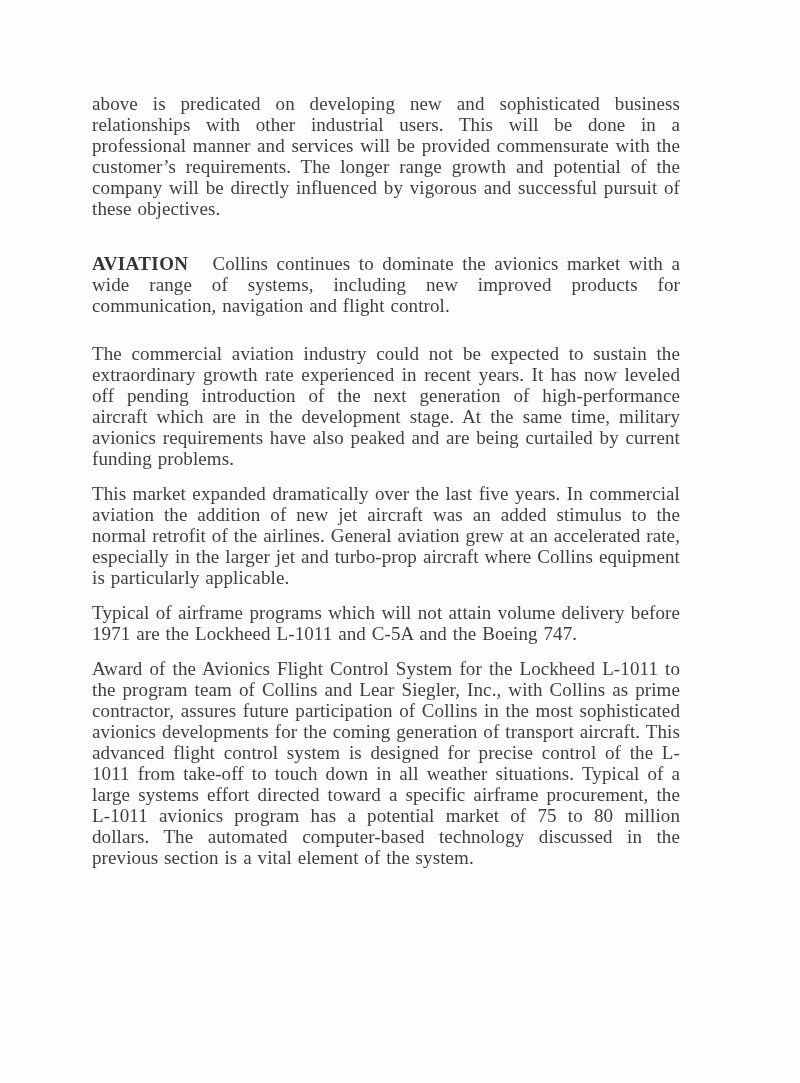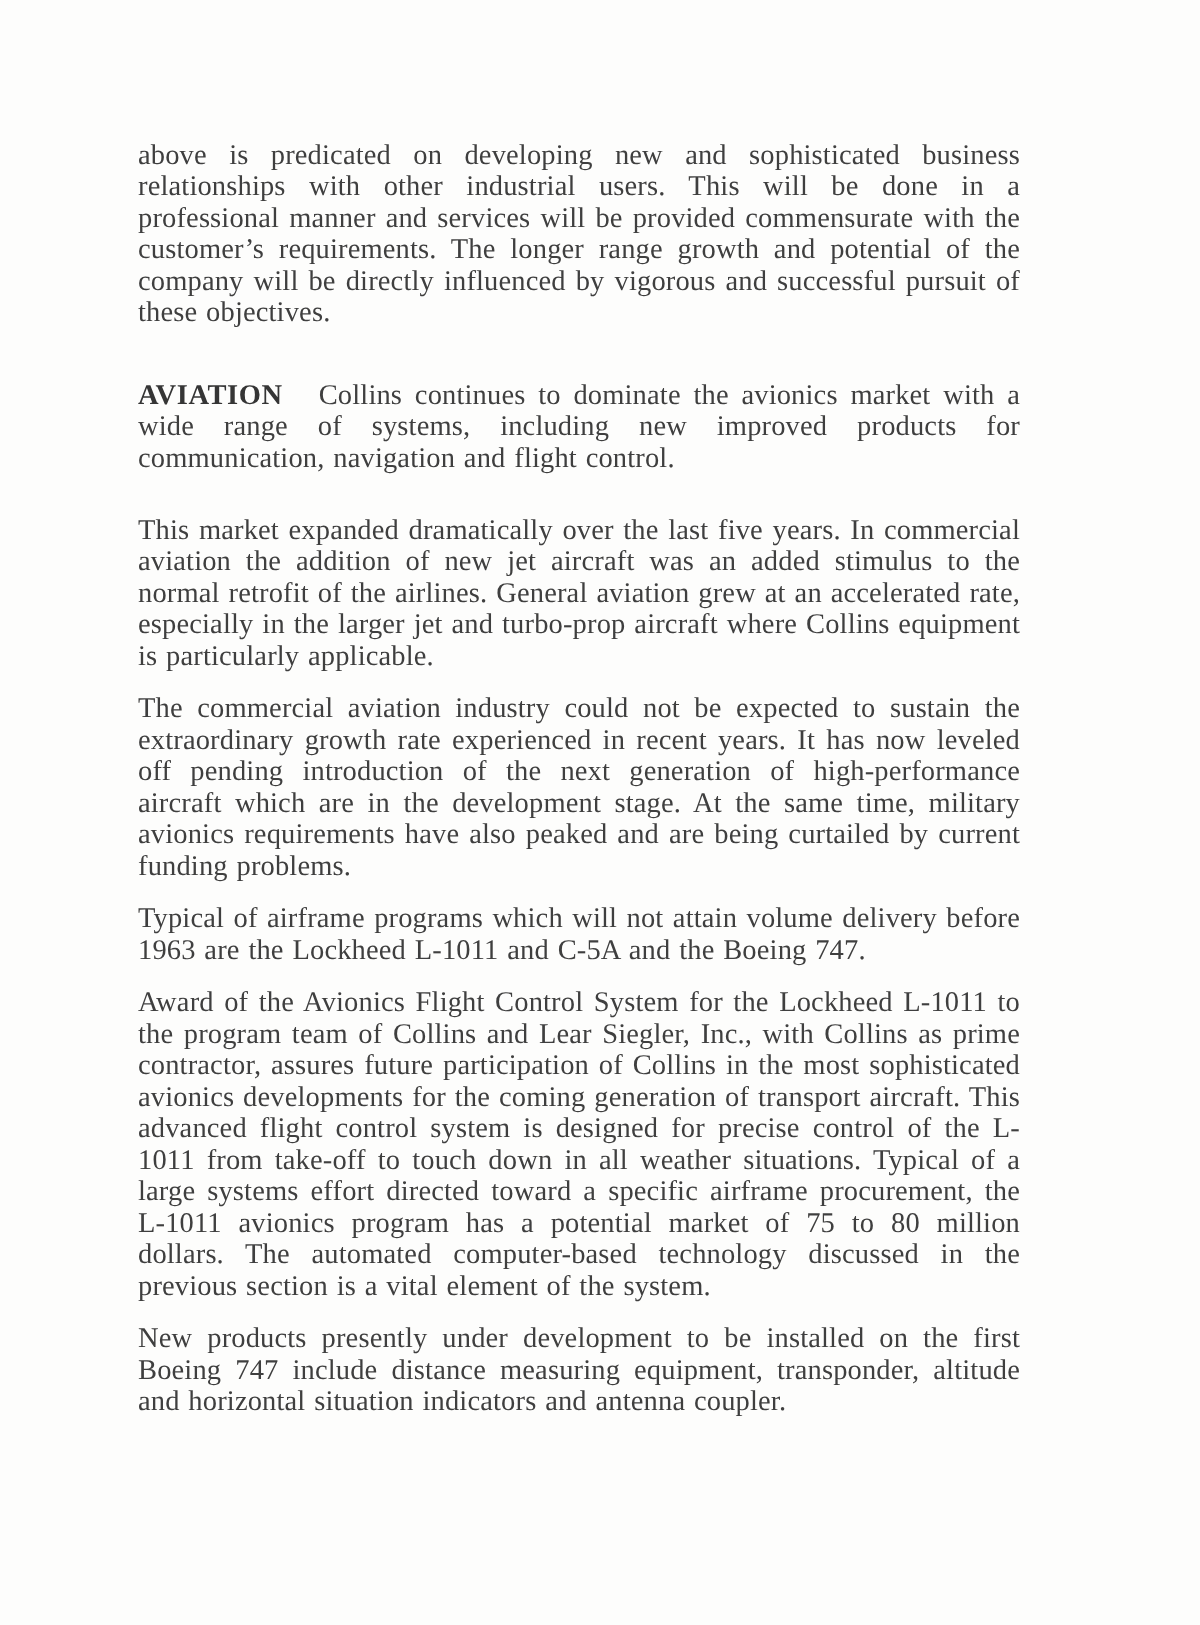--- a/index.html
+++ b/index.html
@@ -60,27 +60,26 @@
 
 <div class="page">
   <div class="content">
 
     <p class="para-lead">above is predicated on developing new and sophisticated business relationships with other industrial users. This will be done in a professional manner and services will be provided commensurate with the customer’s requirements. The longer range growth and potential of the company will be directly influenced by vigorous and successful pursuit of these objectives.</p>
 
     <p class="para-aviation">
       <span class="section-label">AVIATION</span><span>Collins continues to dominate the avionics market with a wide range of systems, including new improved products for communication, navigation and flight control.</span>
     </p>
 
+    <p>The commercial aviation industry could not be expected to sustain the extraordinary growth rate experienced in recent years. It has now leveled off pending introduction of the next generation of high-performance aircraft which are in the development stage. At the same time, military avionics requirements have also peaked and are being curtailed by current funding problems.</p>
+
     <p>This market expanded dramatically over the last five years. In commercial aviation the addition of new jet aircraft was an added stimulus to the normal retrofit of the airlines. General aviation grew at an accelerated rate, especially in the larger jet and turbo-prop aircraft where Collins equipment is particularly applicable.</p>
 
-    <p>The commercial aviation industry could not be expected to sustain the extraordinary growth rate experienced in recent years. It has now leveled off pending introduction of the next generation of high-performance aircraft which are in the development stage. At the same time, military avionics requirements have also peaked and are being curtailed by current funding problems.</p>
-
-    <p>Typical of airframe programs which will not attain volume delivery before 1963 are the Lockheed L-1011 and C-5A and the Boeing 747.</p>
+    <p>Typical of airframe programs which will not attain volume delivery before 1971 are the Lockheed L-1011 and C-5A and the Boeing 747.</p>
 
     <p>Award of the Avionics Flight Control System for the Lockheed L-1011 to the program team of Collins and Lear Siegler, Inc., with Collins as prime contractor, assures future participation of Collins in the most sophisticated avionics developments for the coming generation of transport aircraft. This advanced flight control system is designed for precise control of the L-1011 from take-off to touch down in all weather situations. Typical of a large systems effort directed toward a specific airframe procurement, the L-1011 avionics program has a potential market of 75 to 80 million dollars. The automated computer-based technology discussed in the previous section is a vital element of the system.</p>
 
-    <p class="para-tight">New products presently under development to be installed on the first Boeing 747 include distance measuring equipment, transponder, altitude and horizontal situation indicators and antenna coupler.</p>
 
 
   </div>
 
   <div class="folio">9</div>
 </div>
 
 </body></html>

